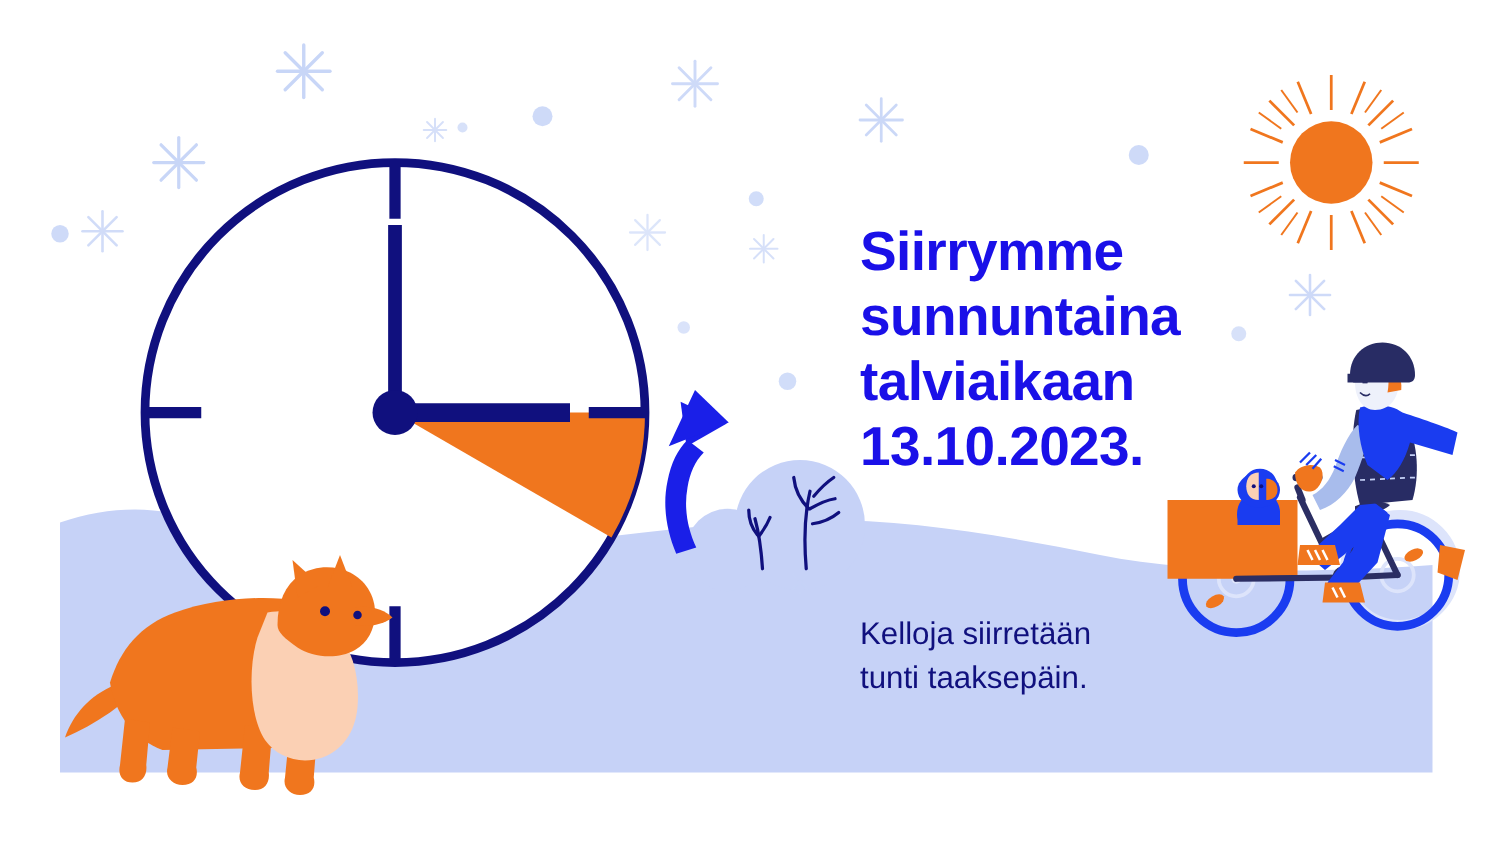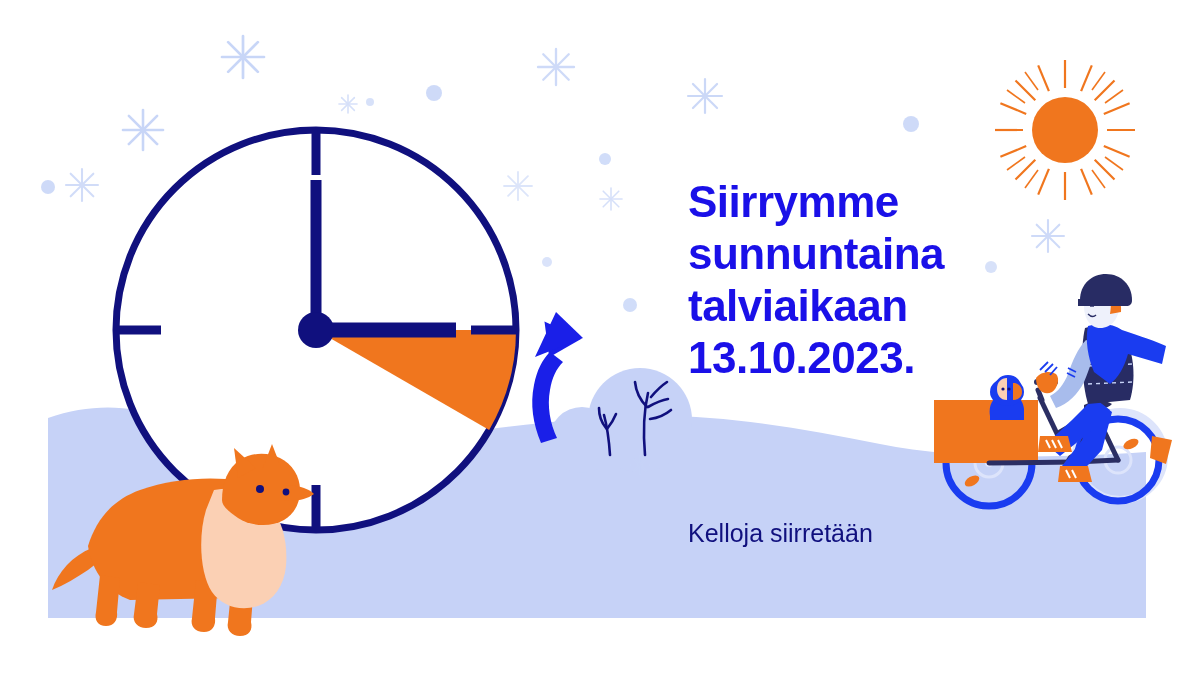--- a/index.html
+++ b/index.html
@@ -9,21 +9,20 @@
   }
   body {
     font-family: "Liberation Sans", sans-serif;
   }
   #stage {
     position: relative;
     width: 1200px;
     height: 675px;
     overflow: hidden;
     background: #ffffff;
-    border-radius: 28px;
   }
   #stage svg.layer {
     position: absolute;
     top: 0;
     left: 0;
     width: 1200px;
     height: 675px;
   }
   .txt-block {
     position: absolute;
@@ -35,21 +34,21 @@
     width: 330px;
     font-size: 44px;
     line-height: 52px;
     font-weight: bold;
     color: #1A10E8;
     letter-spacing: -0.5px;
   }
   #headline .hl-line { display: block; white-space: nowrap; }
   #subtitle {
     left: 688px;
-    top: 516px;
+    top: 490px;
     width: 300px;
     font-size: 25px;
     line-height: 35px;
     font-weight: normal;
     color: #10107E;
   }
   #subtitle .sb-line { display: block; white-space: nowrap; }
 </style>
 </head>
 <body>
@@ -394,15 +393,16 @@
 
   <div class="txt-block" id="headline">
     <span class="hl-line">Siirrymme</span>
     <span class="hl-line">sunnuntaina</span>
     <span class="hl-line">talviaikaan</span>
     <span class="hl-line">13.10.2023.</span>
   </div>
 
   <div class="txt-block" id="subtitle">
     <span class="sb-line">Kelloja siirretään</span>
+    <span class="sb-line">tunti taaksepäin.</span>
   </div>
 
 </div>
 
 </body></html>

